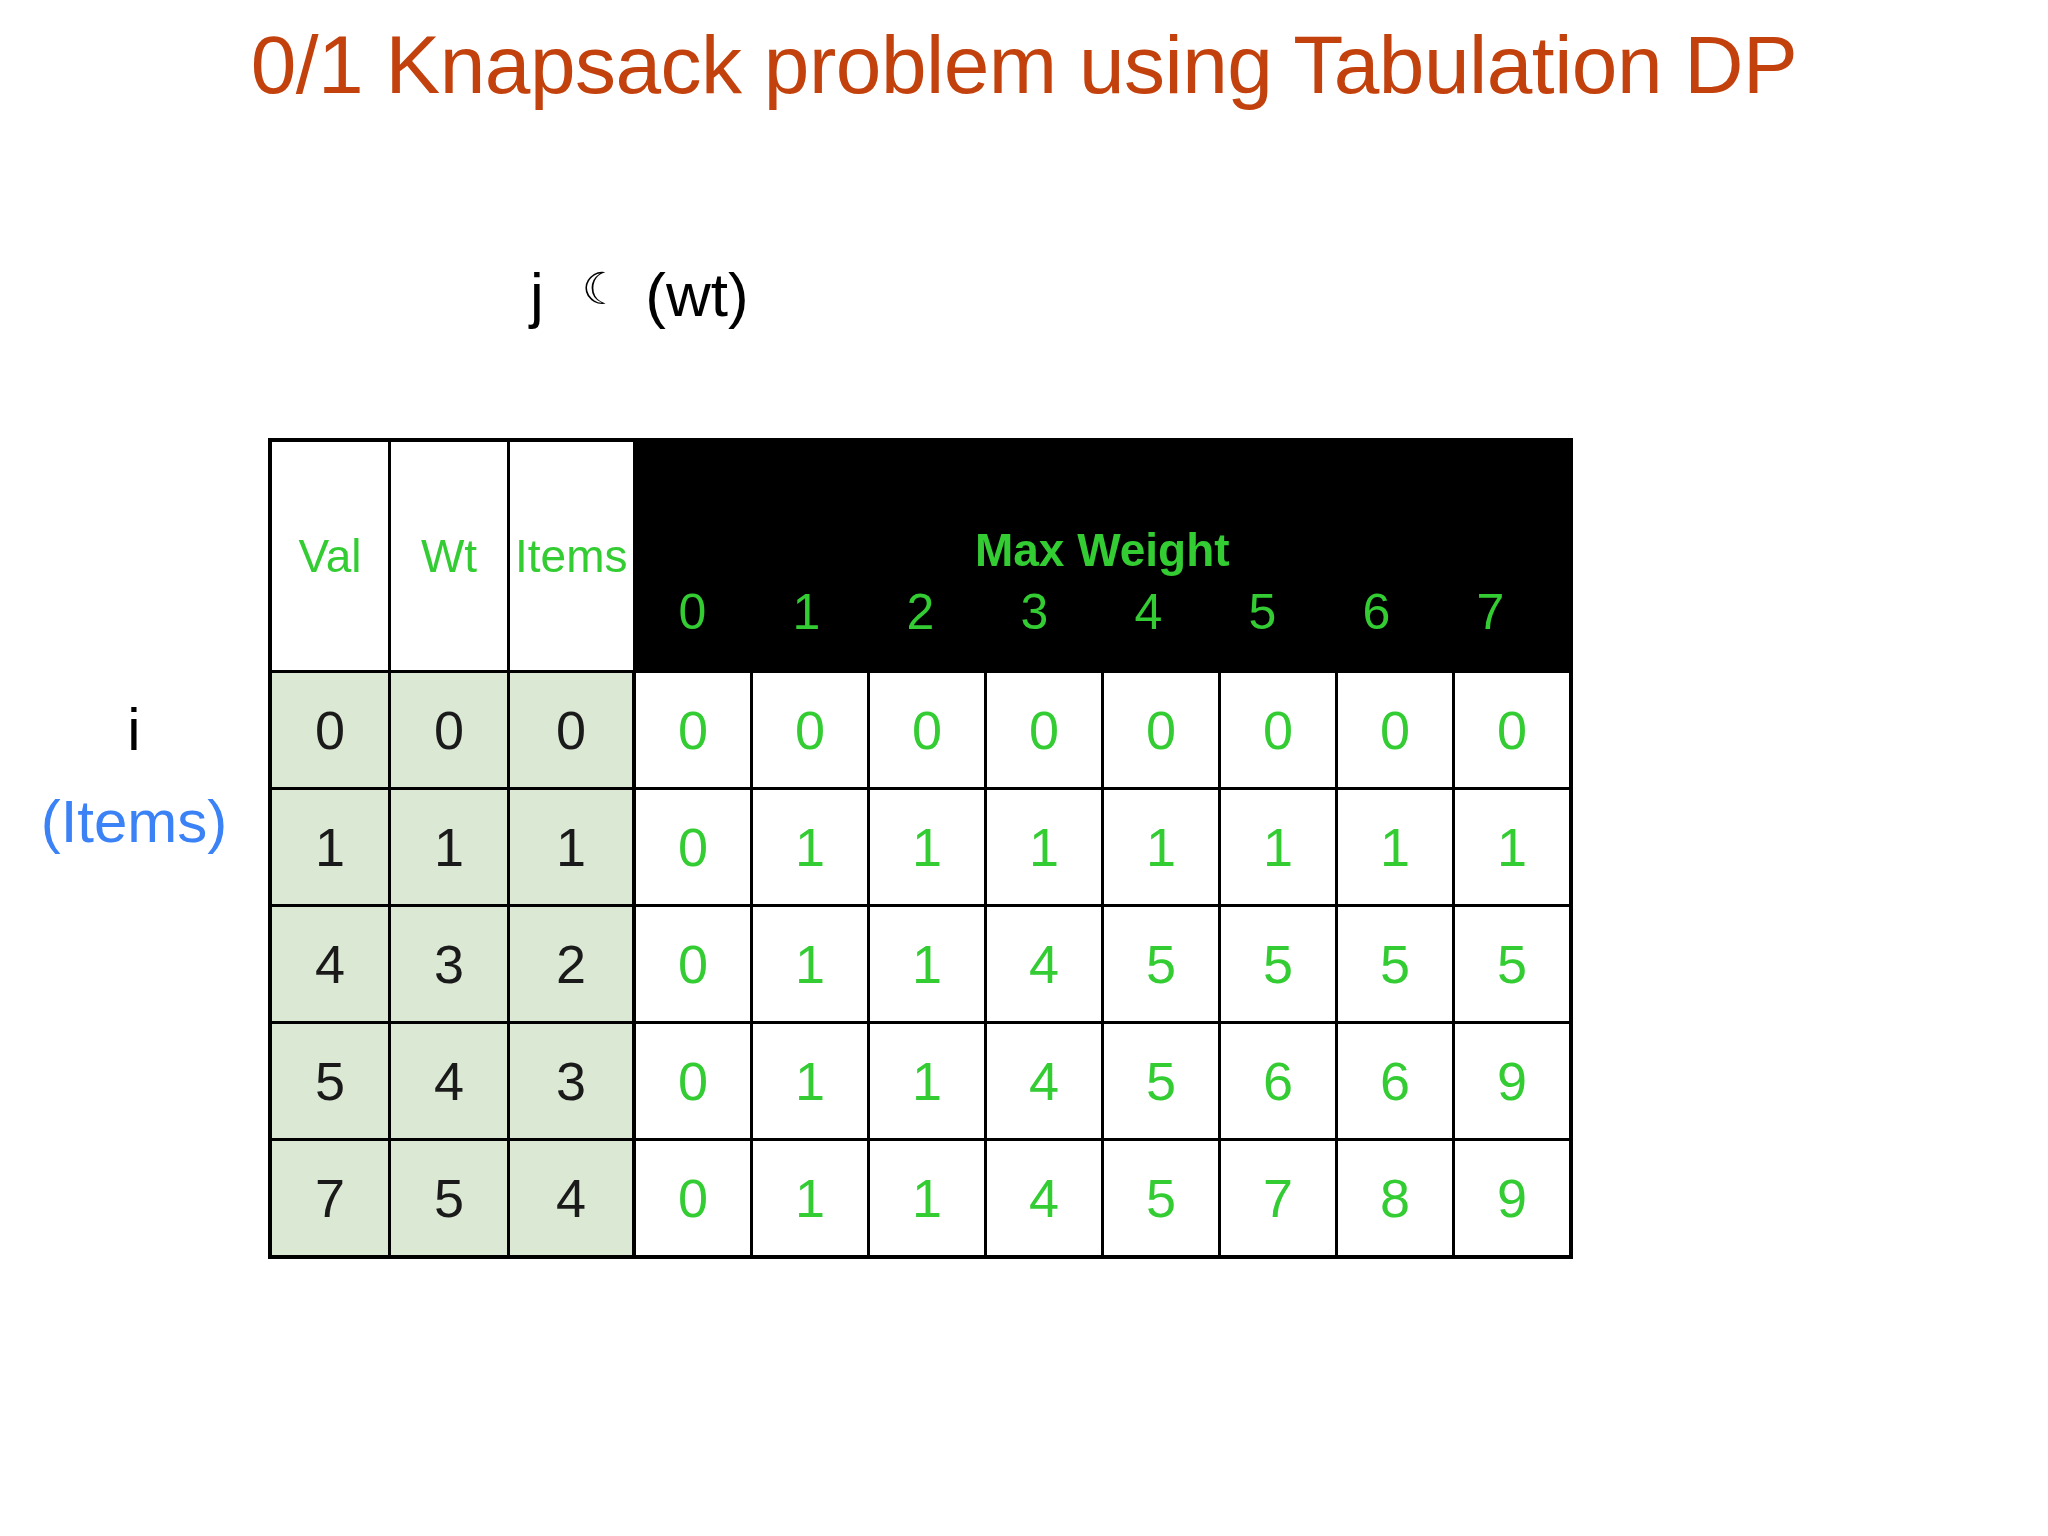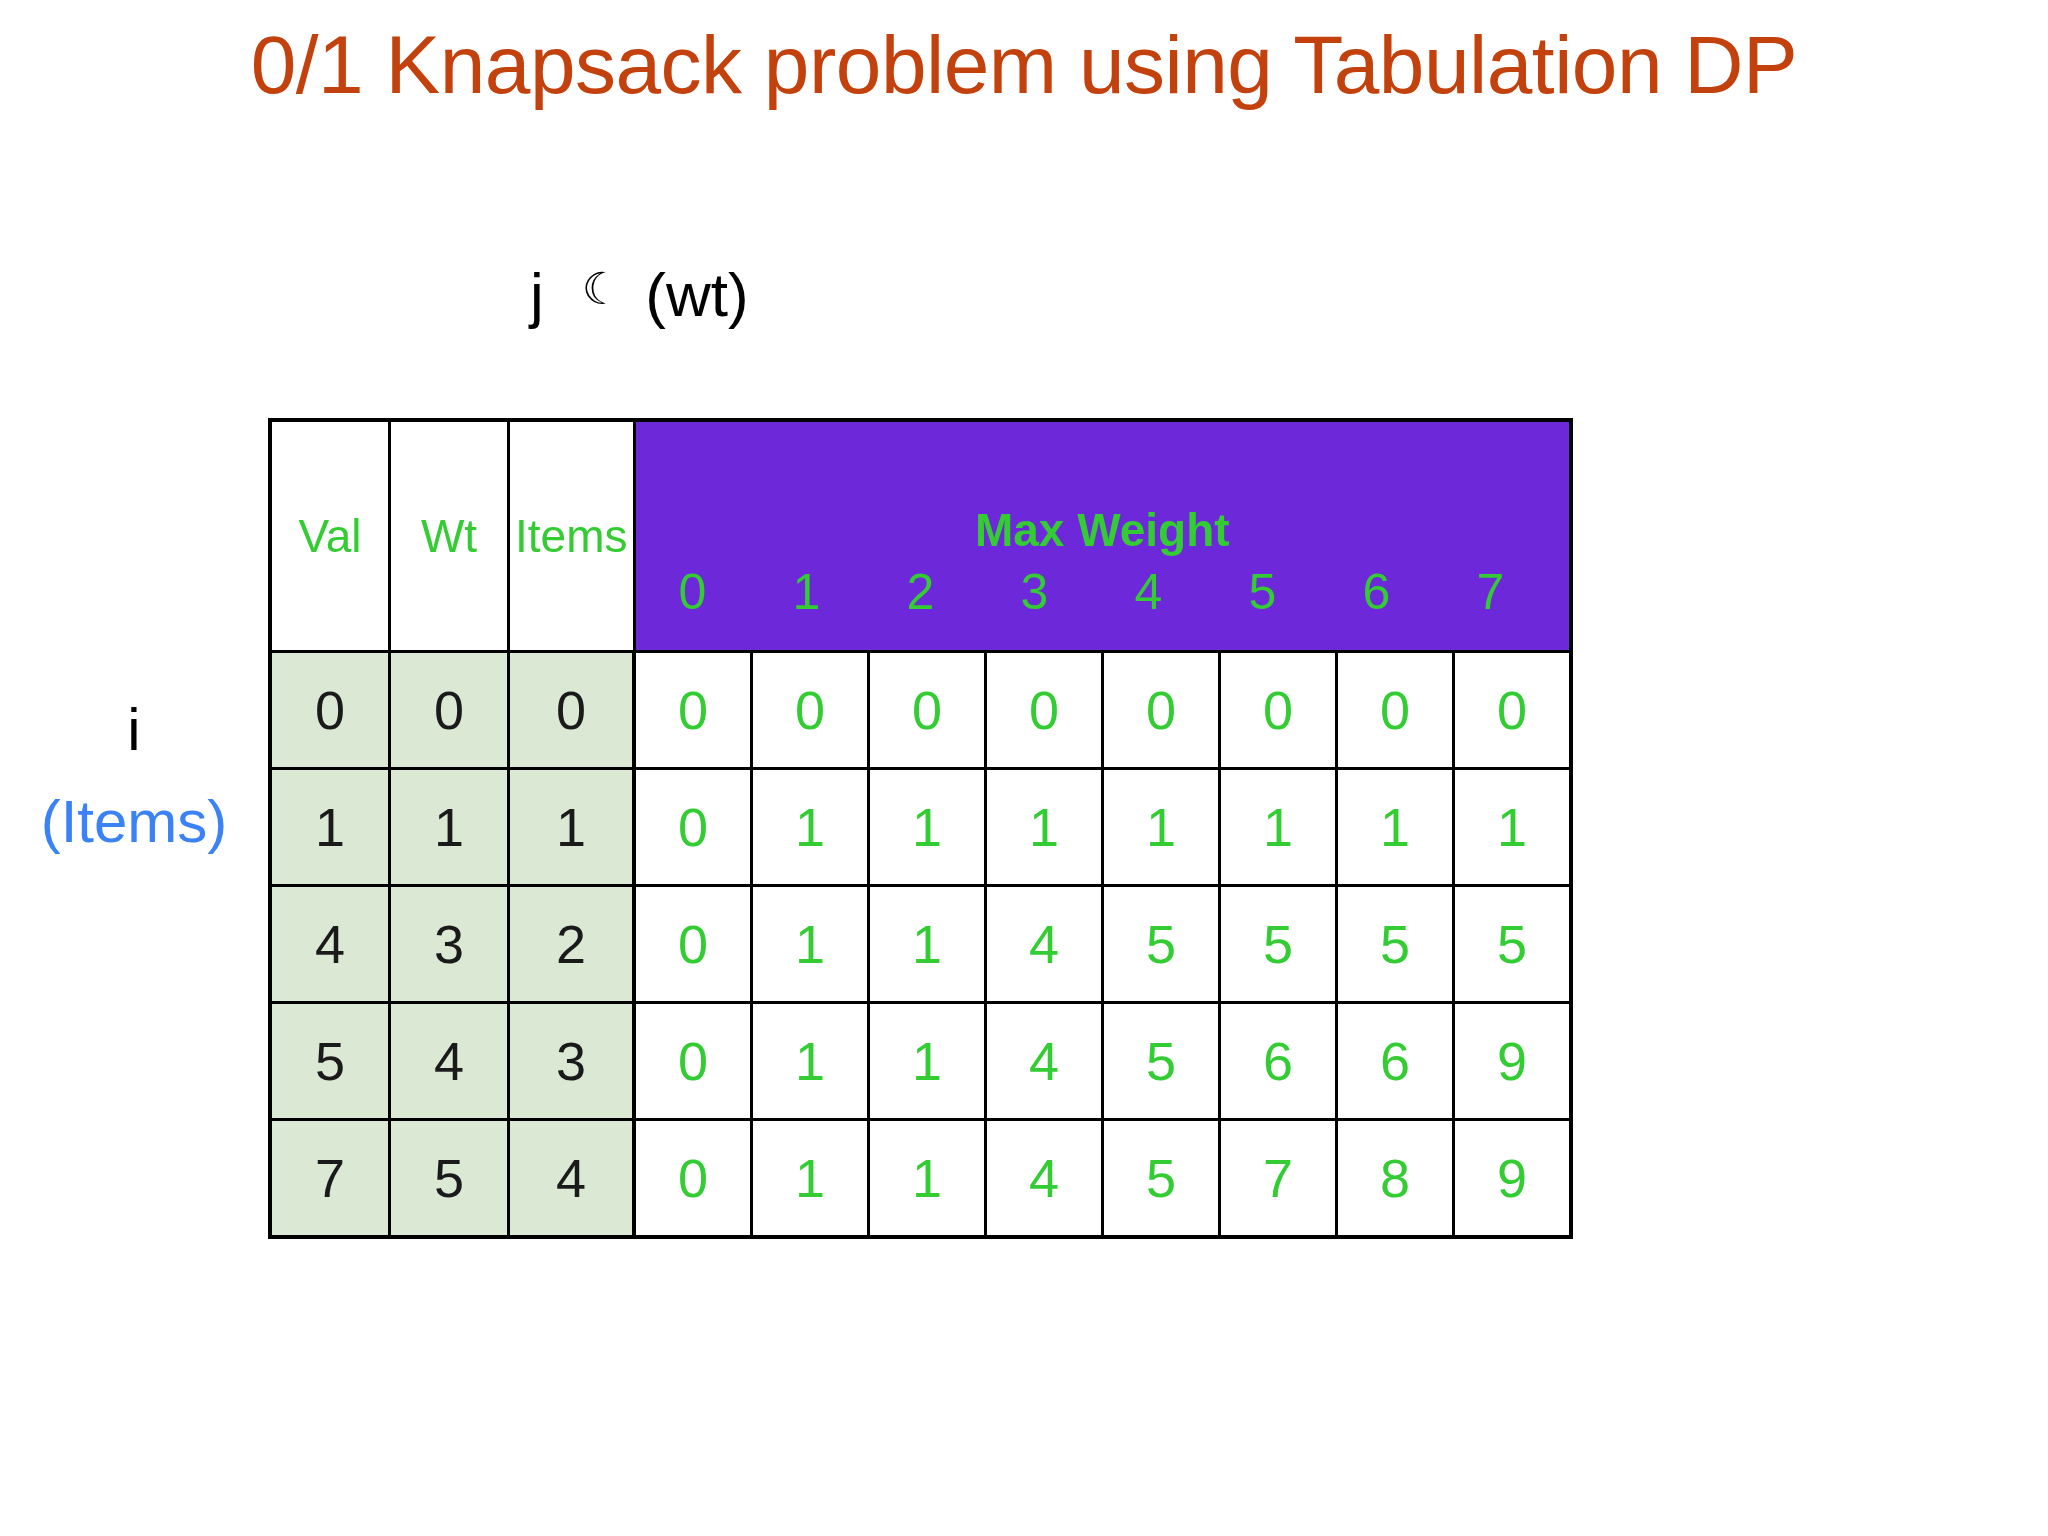--- a/index.html
+++ b/index.html
@@ -78,20 +78,21 @@
   
   #dp-table-wrap {
     position: absolute;
     left: 268px;
     top: 418px;
   }
   table.dp {
     border-collapse: collapse;
     table-layout: fixed;
     border: 4px solid #000000;
+    margin-top: 20px;
   }
   table.dp td, table.dp th {
     border: 3px solid #000000;
     padding: 0;
     margin: 0;
     text-align: center;
     vertical-align: middle;
     font-weight: 400;
   }
 
@@ -101,21 +102,21 @@
     height: 228px;
     color: #33cc33;
     font-size: 46px;
     background: #ffffff;
     font-weight: 700;
   }
   td.hdr-meta.item-col { width: 122px; }
 
   td.hdr-weights {
     padding: 0;
-    background: #6d28d9;
+    background: #000000;
     border-left: 4px solid #000;
   }
   .mw-title {
     color: #33cc33;
     font-size: 46px;
     font-weight: 700;
     text-align: center;
     margin-top: 52px;
     line-height: 1;
   }

